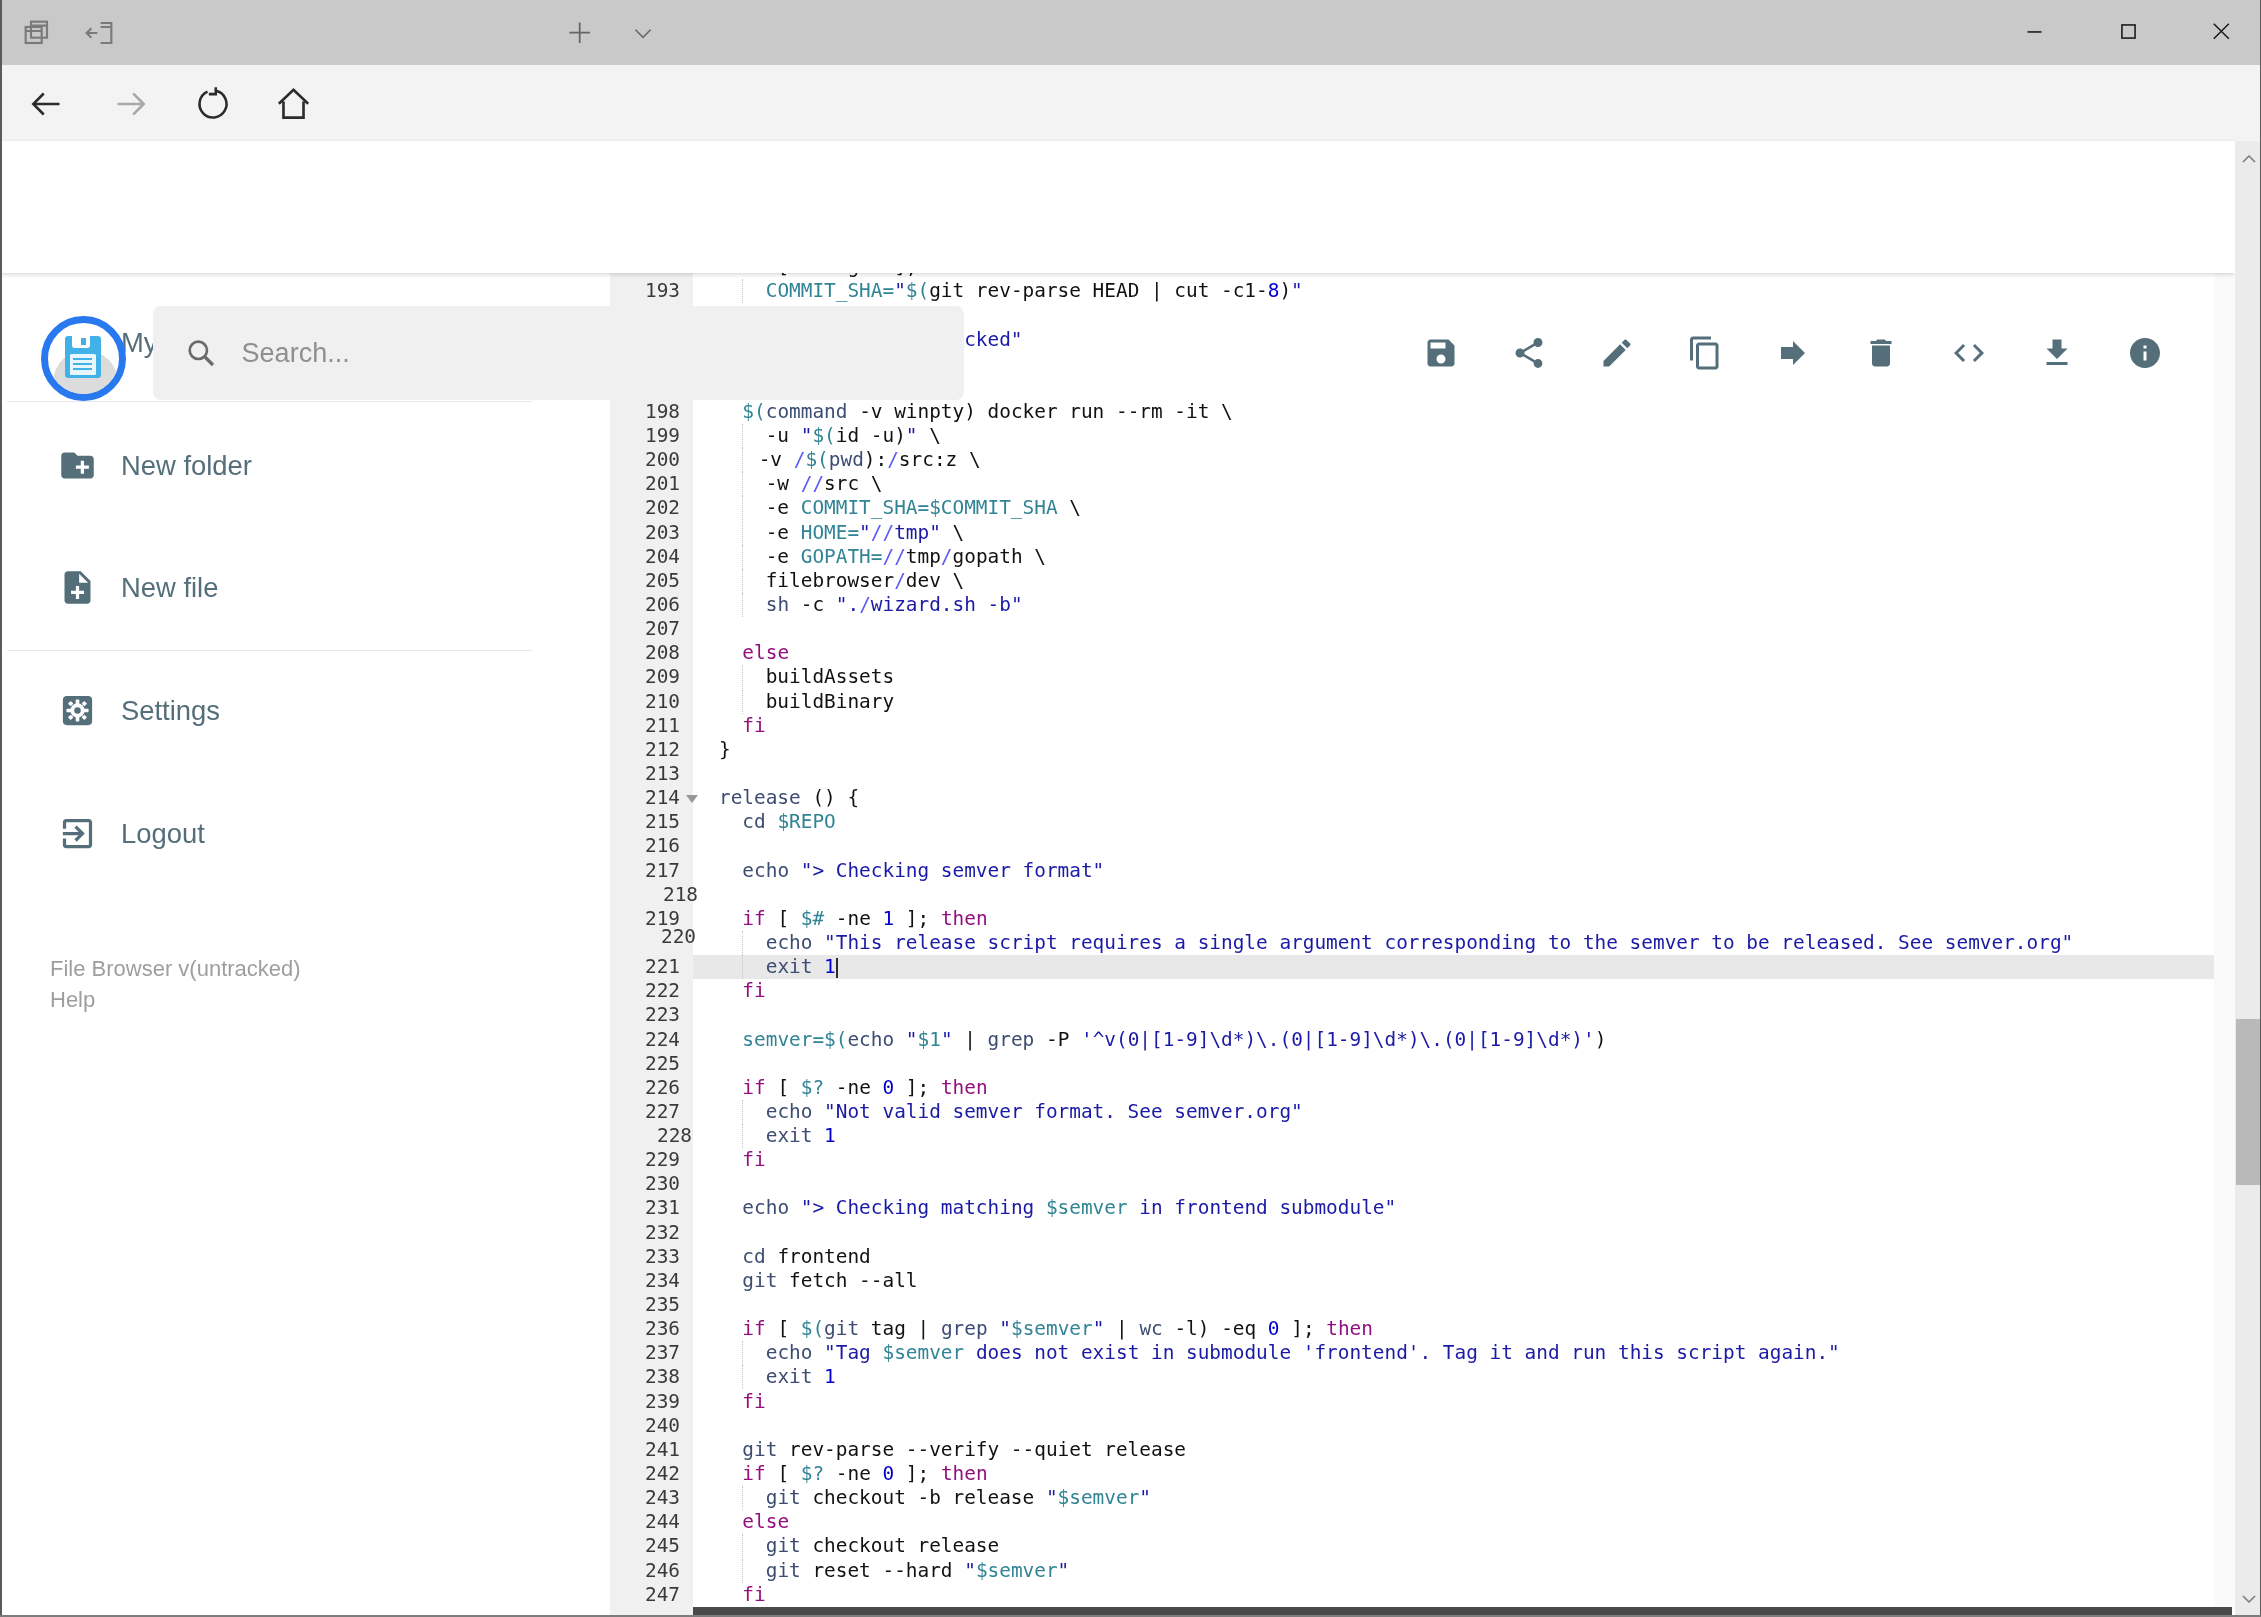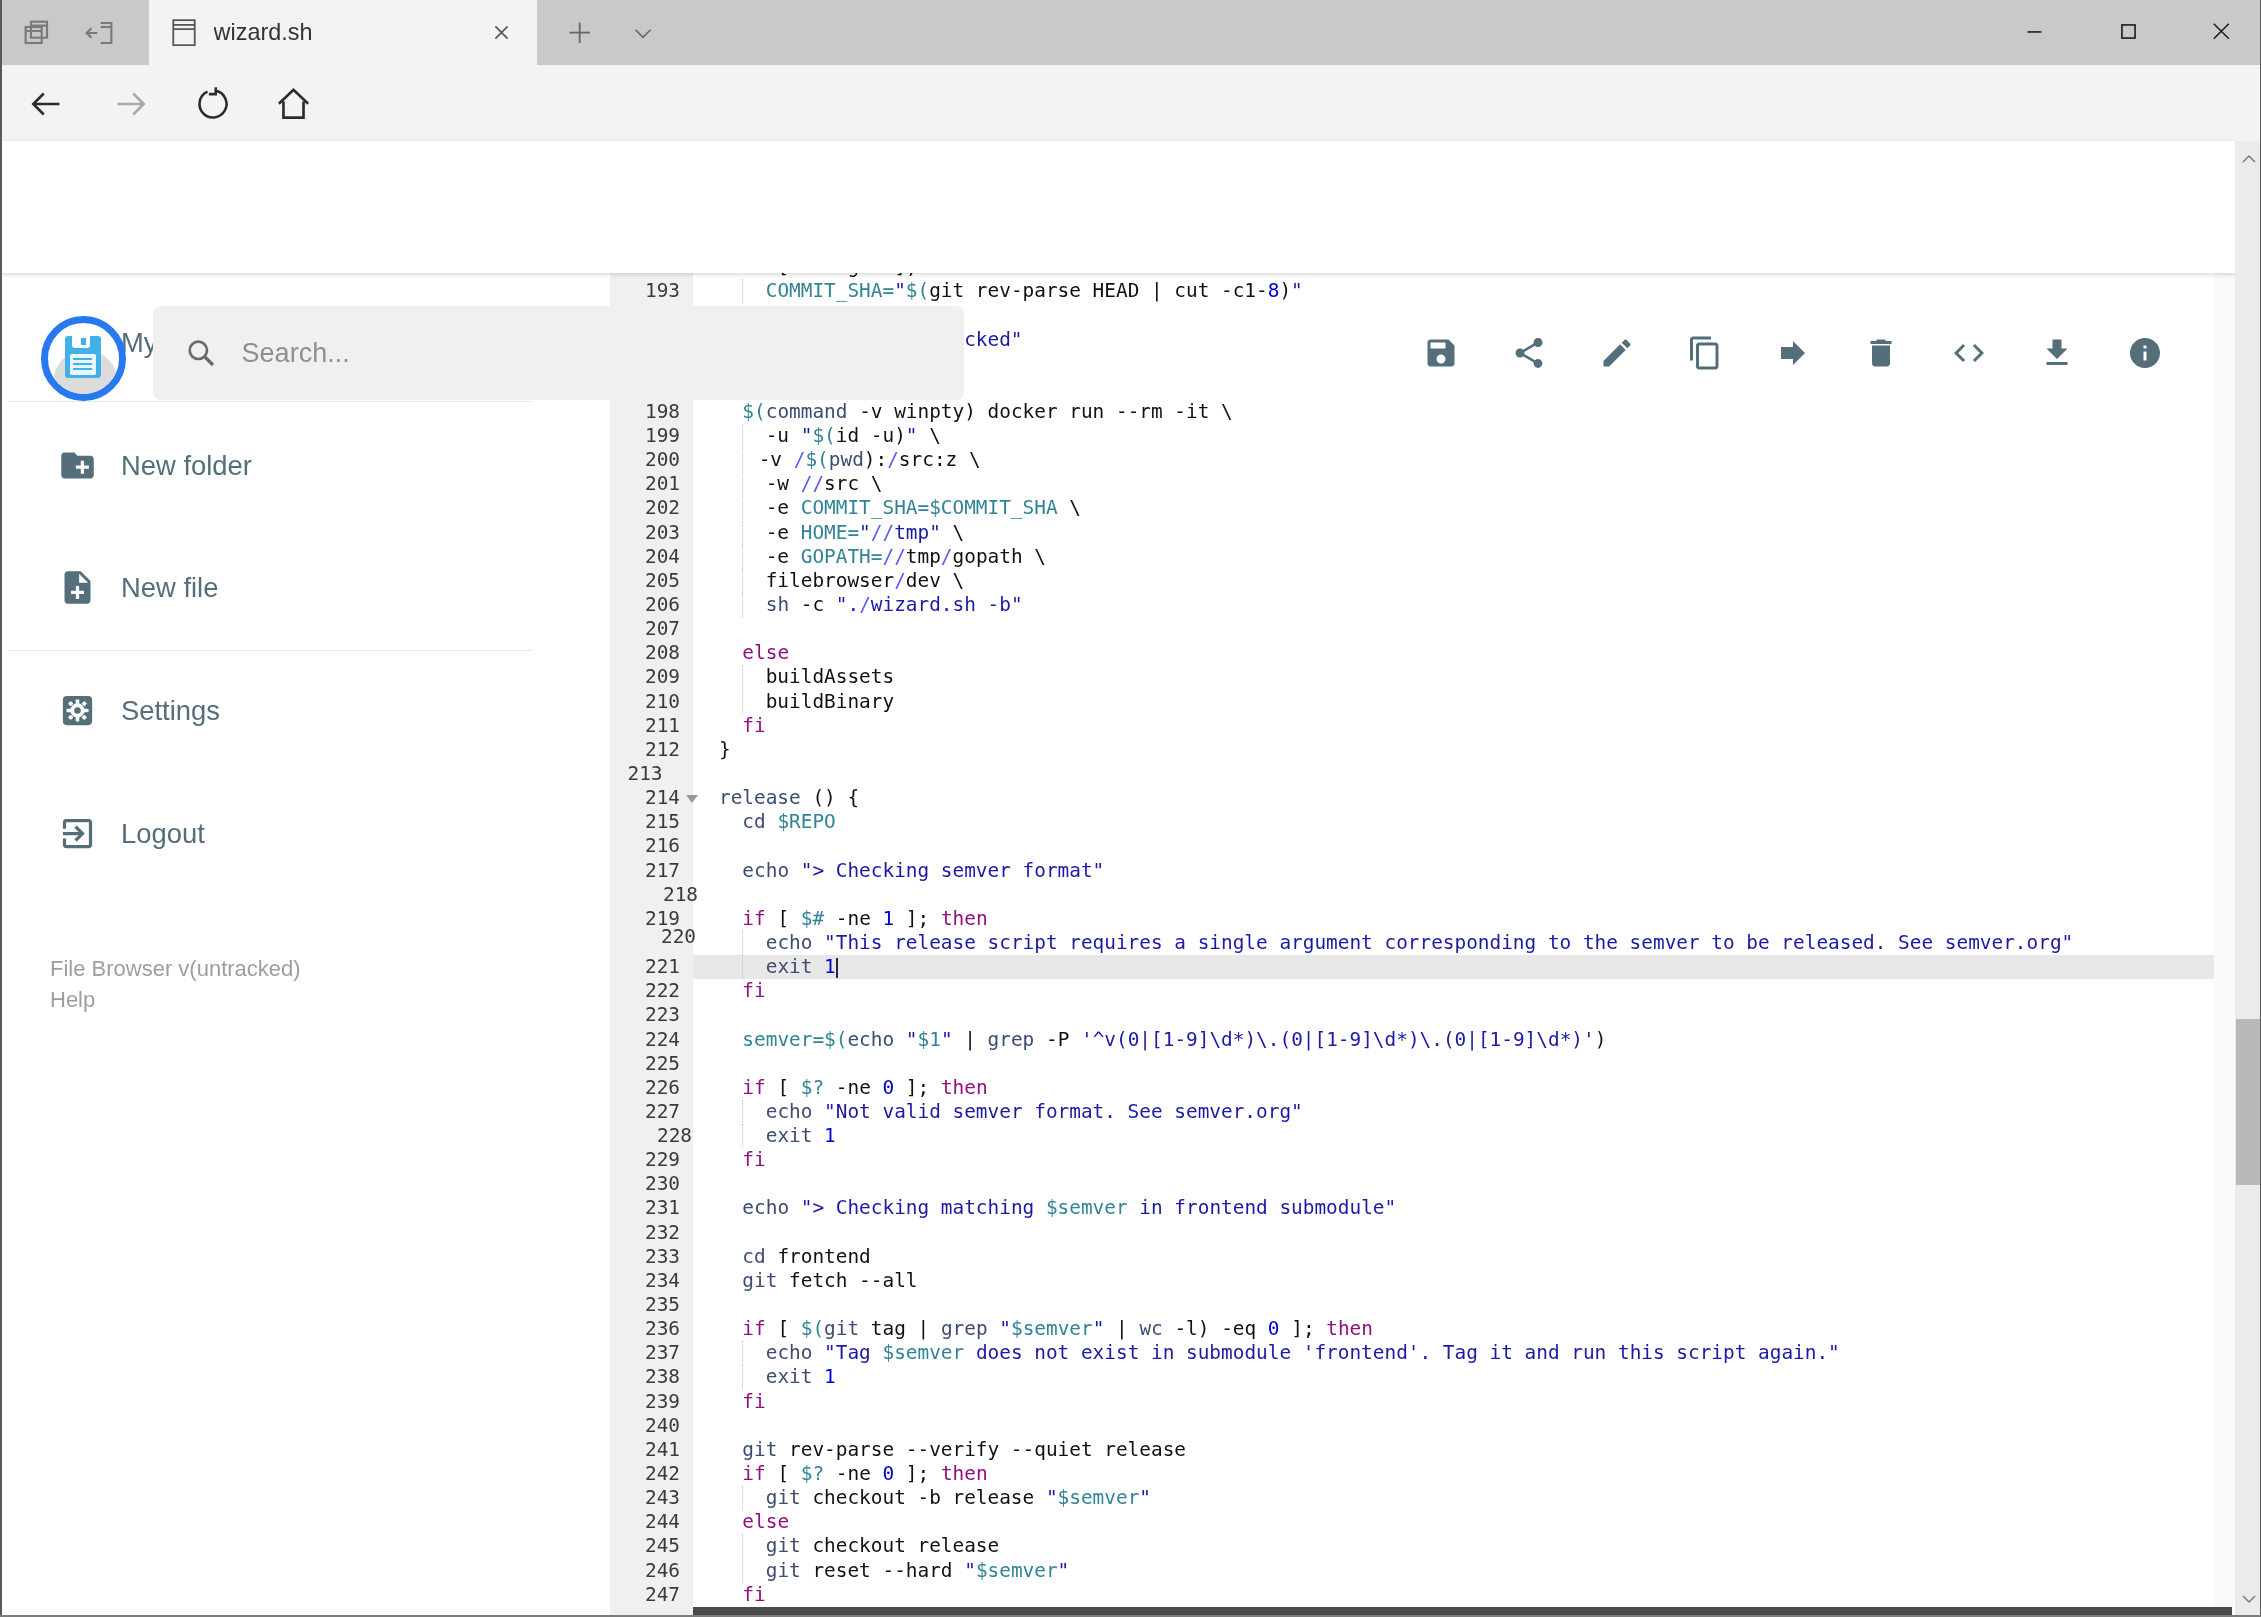--- a/index.html
+++ b/index.html
@@ -105,21 +105,21 @@
     <div class="gutter-num" style="top: 521px;">203</div>
     <div class="gutter-num" style="top: 545px;">204</div>
     <div class="gutter-num" style="top: 569px;">205</div>
     <div class="gutter-num" style="top: 593px;">206</div>
     <div class="gutter-num" style="top: 617px;">207</div>
     <div class="gutter-num" style="top: 641px;">208</div>
     <div class="gutter-num" style="top: 665px;">209</div>
     <div class="gutter-num" style="top: 690px;">210</div>
     <div class="gutter-num" style="top: 714px;">211</div>
     <div class="gutter-num" style="top: 738px;">212</div>
-    <div class="gutter-num" style="top: 762px; text-align: center;">213</div>
+    <div class="gutter-num" style="top: 762px;">213</div>
     <div class="gutter-num" style="top: 786px;">214</div>
     <div class="gutter-num" style="top: 810px;">215</div>
     <div class="gutter-num" style="top: 834px;">216</div>
     <div class="gutter-num" style="top: 859px;">217</div>
     <div class="gutter-num" style="top: 883px; padding-left: 18px;">218</div>
     <div class="gutter-num" style="top: 907px;">219</div>
     <div class="gutter-num" style="top: 925px; margin-left: 16px;">220</div>
     <div class="gutter-num" style="top: 955px;">221</div>
     <div class="gutter-num" style="top: 979px;">222</div>
     <div class="gutter-num" style="top: 1003px;">223</div>
@@ -226,34 +226,20 @@
   </div>
   <div class="abs strip-btn" style="left:78px">
     <svg width="32" height="32" viewBox="0 0 24 24">
       <g fill="none" stroke="#7a7a7a" stroke-width="1.6">
         <path d="M12.5 4.5h8v15h-8M12.5 7.5h8"></path>
         <path d="M10 12H2.5M5.5 8.5L2 12l3.5 3.5"></path>
       </g>
     </svg>
   </div>
 
-  <div class="abs" id="tab">
-    <svg id="tab-doc" width="24" height="27.4" viewBox="0 0 20 23">
-      <g fill="none" stroke="#555" stroke-width="1.5">
-        <rect x="1" y="1" width="18" height="21"></rect>
-        <path d="M1 5h18M1 8.5h18"></path>
-      </g>
-    </svg>
-    <span id="tab-title">wizard.sh</span>
-    <span id="tab-close">
-      <svg width="21" height="21" viewBox="0 0 24 24">
-        <path d="M5 5l14 14M19 5L5 19" stroke="#555" stroke-width="1.8" fill="none"></path>
-      </svg>
-    </span>
-  </div>
 
   <div class="abs" id="newtab-btn">
     <svg width="27.4" height="27.4" viewBox="0 0 24 24">
       <path d="M12 3v18M3 12h18" stroke="#666" stroke-width="1.6" fill="none"></path>
     </svg>
   </div>
   <div class="abs" id="tabmenu-btn">
     <svg width="26" height="26" viewBox="0 0 24 24">
       <path d="M5 9l7 7 7-7" stroke="#6a6a6a" stroke-width="1.6" fill="none"></path>
     </svg>

